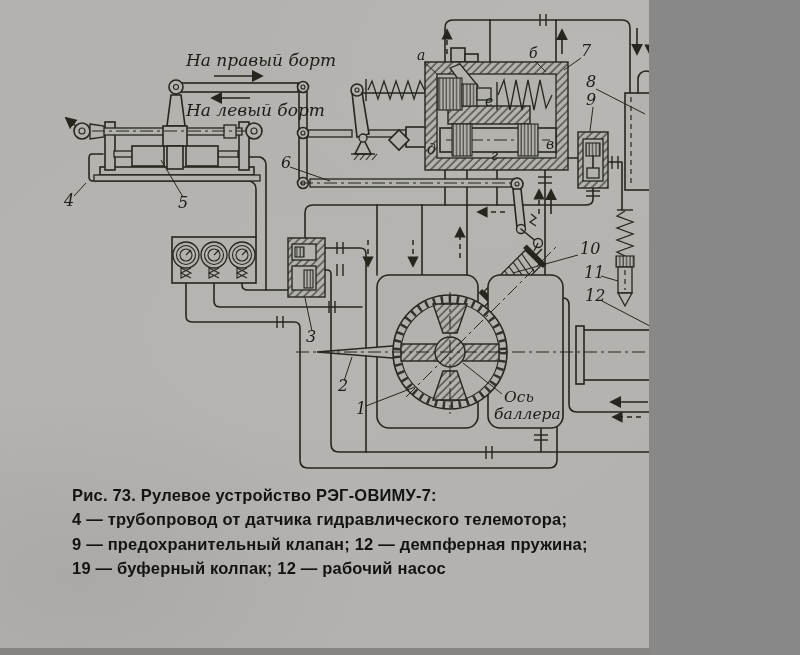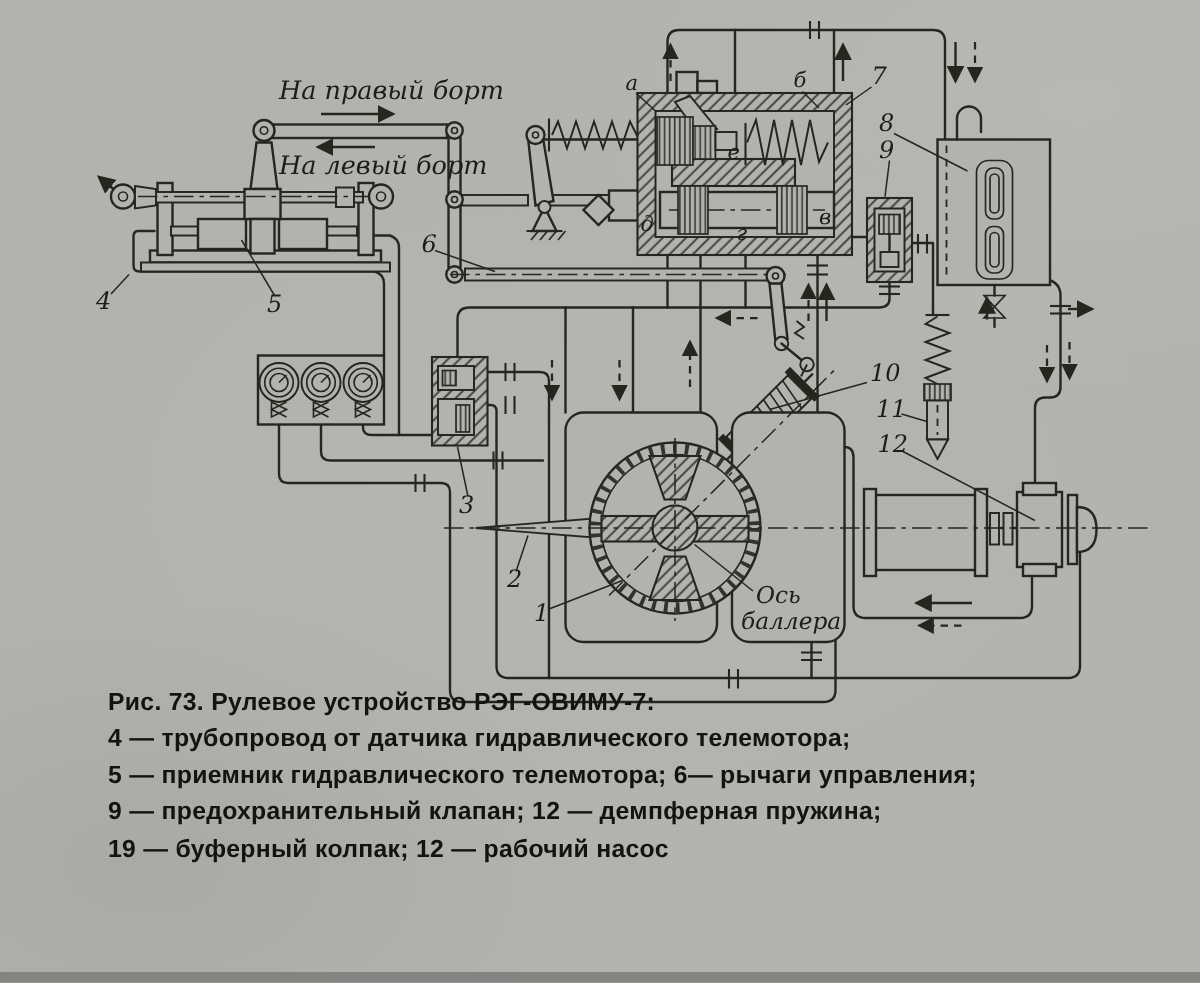--- a/index.html
+++ b/index.html
@@ -1,27 +1,27 @@
 <!DOCTYPE html>
 <html><head>
 <meta charset="utf-8">
 <style>
   html,body{margin:0;padding:0;background:#888;}
-  #page{position:relative;width:800px;height:655px;overflow:hidden;
+  #page{position:relative;width:649px;height:655px;overflow:hidden;
         background:linear-gradient(155deg,#b8b7b2 0%,#b3b2ae 45%,#aclaaa6 100%);
         background-color:#b3b2ae;
         font-family:"Liberation Sans",sans-serif;}
   #paper-shade{position:absolute;inset:0;pointer-events:none;
         background:
           radial-gradient(420px 260px at 12% 88%, rgba(0,0,0,.05), transparent 70%),
           radial-gradient(500px 300px at 90% 10%, rgba(255,255,255,.07), transparent 70%),
           radial-gradient(600px 380px at 50% 50%, rgba(255,255,255,.04), transparent 75%);}
   #scan-edge{position:absolute;left:0;right:0;bottom:0;height:7px;background:#7e7d7a;opacity:.85;}
   svg{position:absolute;left:0;top:0;}
-  .caption{position:absolute;left:72px;top:456px;width:680px;
+  .caption{position:absolute;left:72px;top:483px;width:680px;
         font-size:16.5px;font-weight:700;color:#131312;line-height:24.4px;letter-spacing:.2px;}
   .caption div{white-space:nowrap;}
   
   .p{fill:none;stroke:#26261f;stroke-width:1.6;stroke-linejoin:round;stroke-linecap:round;}
   .pthin{fill:none;stroke:#26261f;stroke-width:1.3;}
   .t{stroke:#26261f;stroke-width:1.4;}
   .ar{stroke:#26261f;stroke-width:1.6;marker-end:url(#ah);}
   .ard{stroke:#26261f;stroke-width:1.5;stroke-dasharray:5 4;marker-end:url(#ah);}
   .fillp{fill:#b3b2ae;stroke:#26261f;stroke-width:1.6;}
   .fillp2{fill:#b3b2ae;stroke:#26261f;stroke-width:1.3;}
@@ -370,19 +370,18 @@
     <text class="prt" x="546" y="149">в</text>
     <text class="prt" x="491" y="160">г</text>
     <text class="prt" x="427" y="154">д</text>
     <text class="prt" x="485" y="106">е</text>
   </g>
 </svg>
 
 <div class="caption">
   <div>Рис. 73. Рулевое устройство РЭГ-ОВИМУ-7:</div>
   <div>4 — трубопровод от датчика гидравлического телемотора;</div>
-  <div>5 — приемник гидравлического телемотора; 6— рычаги управления;</div>
   <div>9 — предохранительный клапан; 12 — демпферная пружина;</div>
   <div>19 — буферный колпак; 12 — рабочий насос</div>
 </div>
 
 <div id="scan-edge"></div>
 </div>
 
 </body></html>

